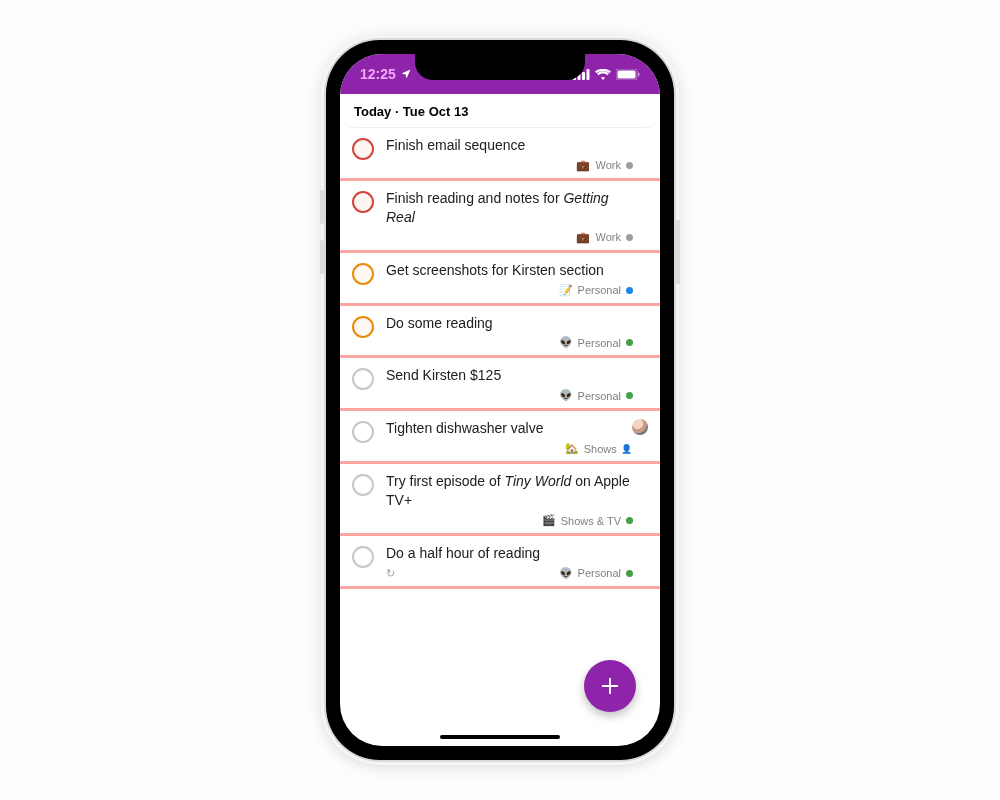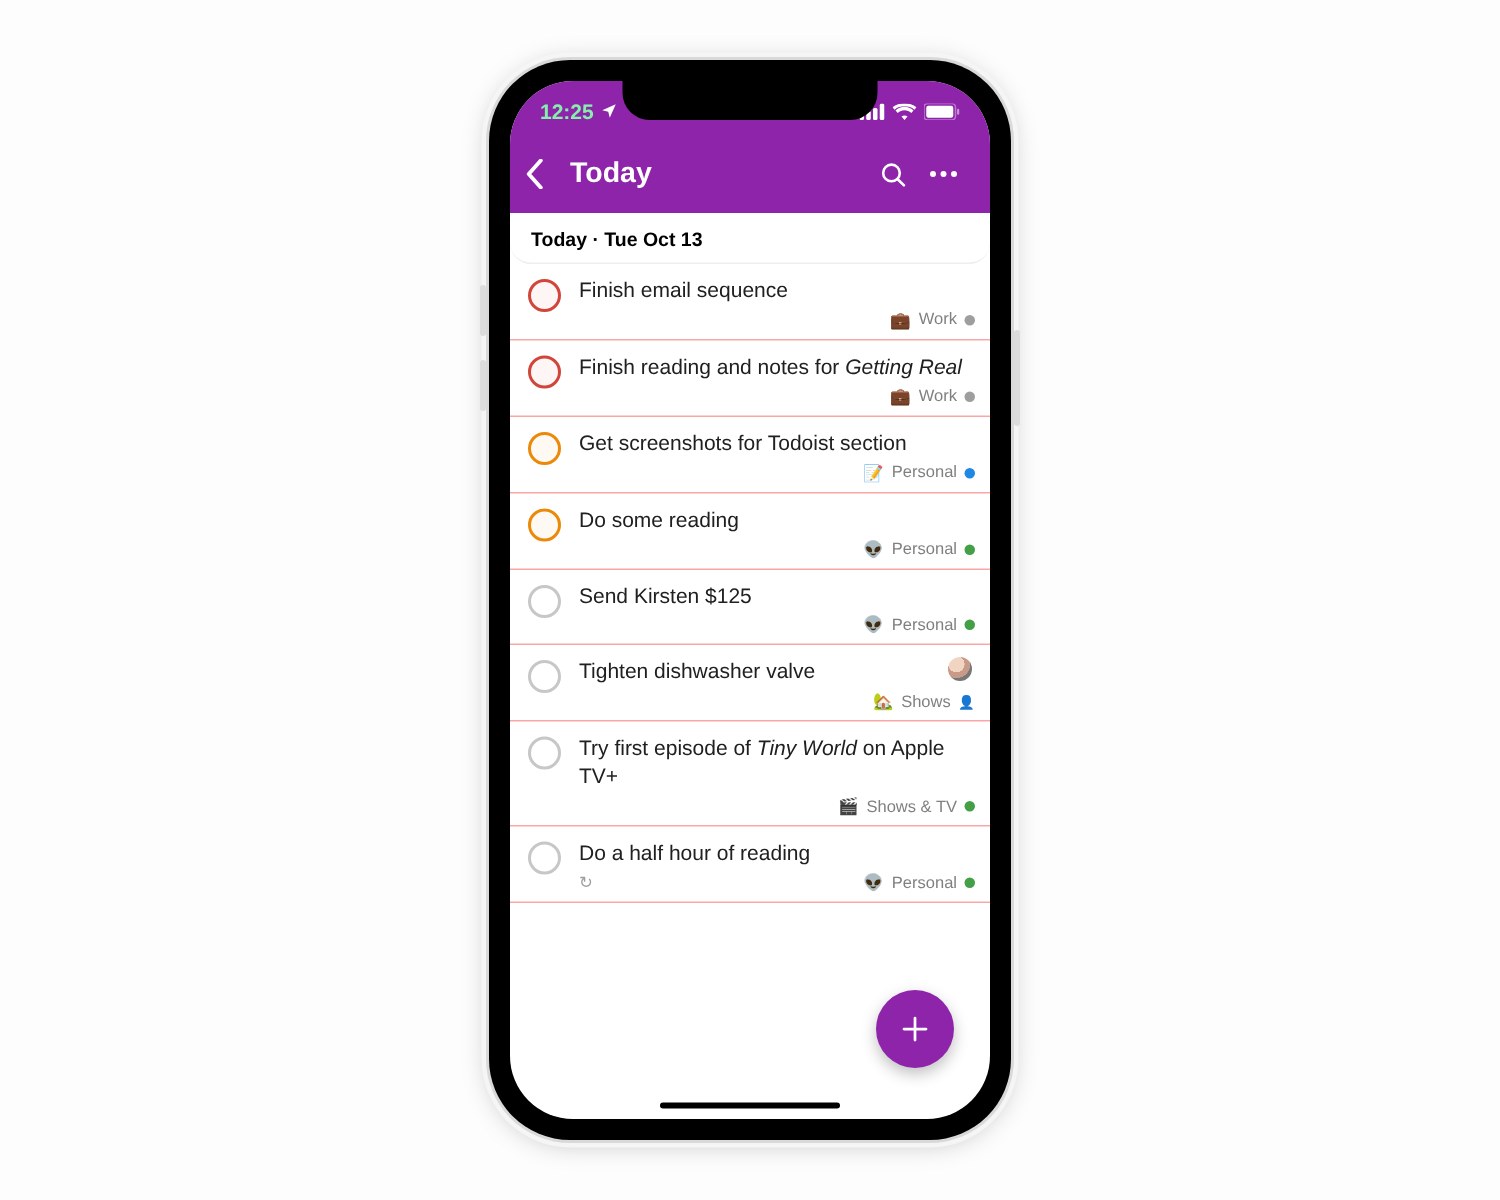--- a/index.html
+++ b/index.html
@@ -84,21 +84,21 @@
     height: 4px;
     background: #000;
     border-radius: 3px;
     z-index: 20;
   }
 
   
   .status-bar {
     height: 40px;
     background: #8e24aa;
-    color: #86efac;
+    color: #f0abfc;
     display: flex;
     align-items: center;
     justify-content: space-between;
     padding: 0 20px;
     font-size: 14px;
     font-weight: 600;
     position: relative;
     z-index: 10;
   }
   .status-left { display: flex; align-items: center; gap: 4px; }
@@ -153,22 +153,22 @@
     border-bottom: 1px solid #eee;
     border-radius: 14px;
   }
 
   
   .tasks {
     overflow-y: auto;
   }
   .task {
     display: flex;
-    padding: 8px 10px 6px 12px;
-    border-bottom: 1px solid #fca5a5;
+    padding: 8px 27px 6px 12px;
+    border-bottom: 3px solid #fca5a5;
     position: relative;
     cursor: pointer;
   }
   .checkbox {
     width: 18px;
     height: 18px;
     border-radius: 50%;
     border: 2px solid #bdbdbd;
     margin-right: 12px;
     margin-top: 2px;
@@ -274,41 +274,20 @@
             <path d="M8 11L10 8.7C9.4 8.2 8.7 8 8 8s-1.4.3-2 .7L8 11zM3.5 6.3C4.8 5.1 6.3 4.5 8 4.5s3.2.6 4.5 1.8l1.5-1.7C12.2 3 10.2 2.2 8 2.2S3.8 3 2 4.6l1.5 1.7zM0 2.5C2.2.5 5 0 8 0s5.8.5 8 2.5l-1.4 1.6C12.8 2.6 10.5 1.9 8 1.9S3.2 2.6 1.4 4.1L0 2.5z"></path>
           </svg>
         <svg width="24" height="11" viewBox="0 0 24 11">
             <rect x="0" y="0" width="21" height="11" rx="2.5" fill="none" stroke="#fff" stroke-opacity="0.4"></rect>
             <rect x="1.5" y="1.5" width="18" height="8" rx="1.5" fill="#fff"></rect>
             <rect x="22" y="3.5" width="1.5" height="4" rx="0.8" fill="#fff" fill-opacity="0.5"></rect>
           </svg>
       </div>
     </div>
 
-    <div class="header">
-      <div class="back">
-        <svg width="13" height="20" viewBox="0 0 12 20" fill="none" stroke="#fff" stroke-width="2.6" stroke-linecap="round" stroke-linejoin="round">
-            <polyline points="10,1 2,10 10,19"></polyline>
-          </svg>
-      </div>
-      <div class="title">Today</div>
-      <div class="search">
-        <svg width="19" height="19" viewBox="0 0 24 24" fill="none" stroke="#fff" stroke-width="2.2" stroke-linecap="round">
-            <circle cx="10.5" cy="10.5" r="7"></circle>
-            <line x1="21" y1="21" x2="16" y2="16"></line>
-          </svg>
-      </div>
-      <div class="more">
-        <div class="dots">
-            <span></span>
-            <span></span>
-            <span></span>
-          </div>
-      </div>
-    </div>
 
     <div class="section-header">Today · Tue Oct 13</div>
 
     <div class="tasks" id="tasks">
         <div class="task">
           <div class="checkbox priority-red"></div>
           <div class="task-body">
             <div class="task-title">Finish email sequence</div>
             <div class="task-meta">
               <div class="meta-left"></div>
@@ -330,21 +309,21 @@
                 <span class="emoji">💼</span>
                 <span class="name">Work</span>
                 <span class="dot" style="background: rgb(158, 158, 158);"></span>
               </div>
             </div>
           </div>
         </div>
         <div class="task">
           <div class="checkbox priority-orange"></div>
           <div class="task-body">
-            <div class="task-title">Get screenshots for Todoist section</div>
+            <div class="task-title">Get screenshots for Kirsten section</div>
             <div class="task-meta">
               <div class="meta-left"></div>
               <div class="project-chip">
                 <span class="emoji">📝</span>
                 <span class="name">Personal</span>
                 <span class="dot" style="background: rgb(30, 136, 229);"></span>
               </div>
             </div>
           </div>
         </div>

